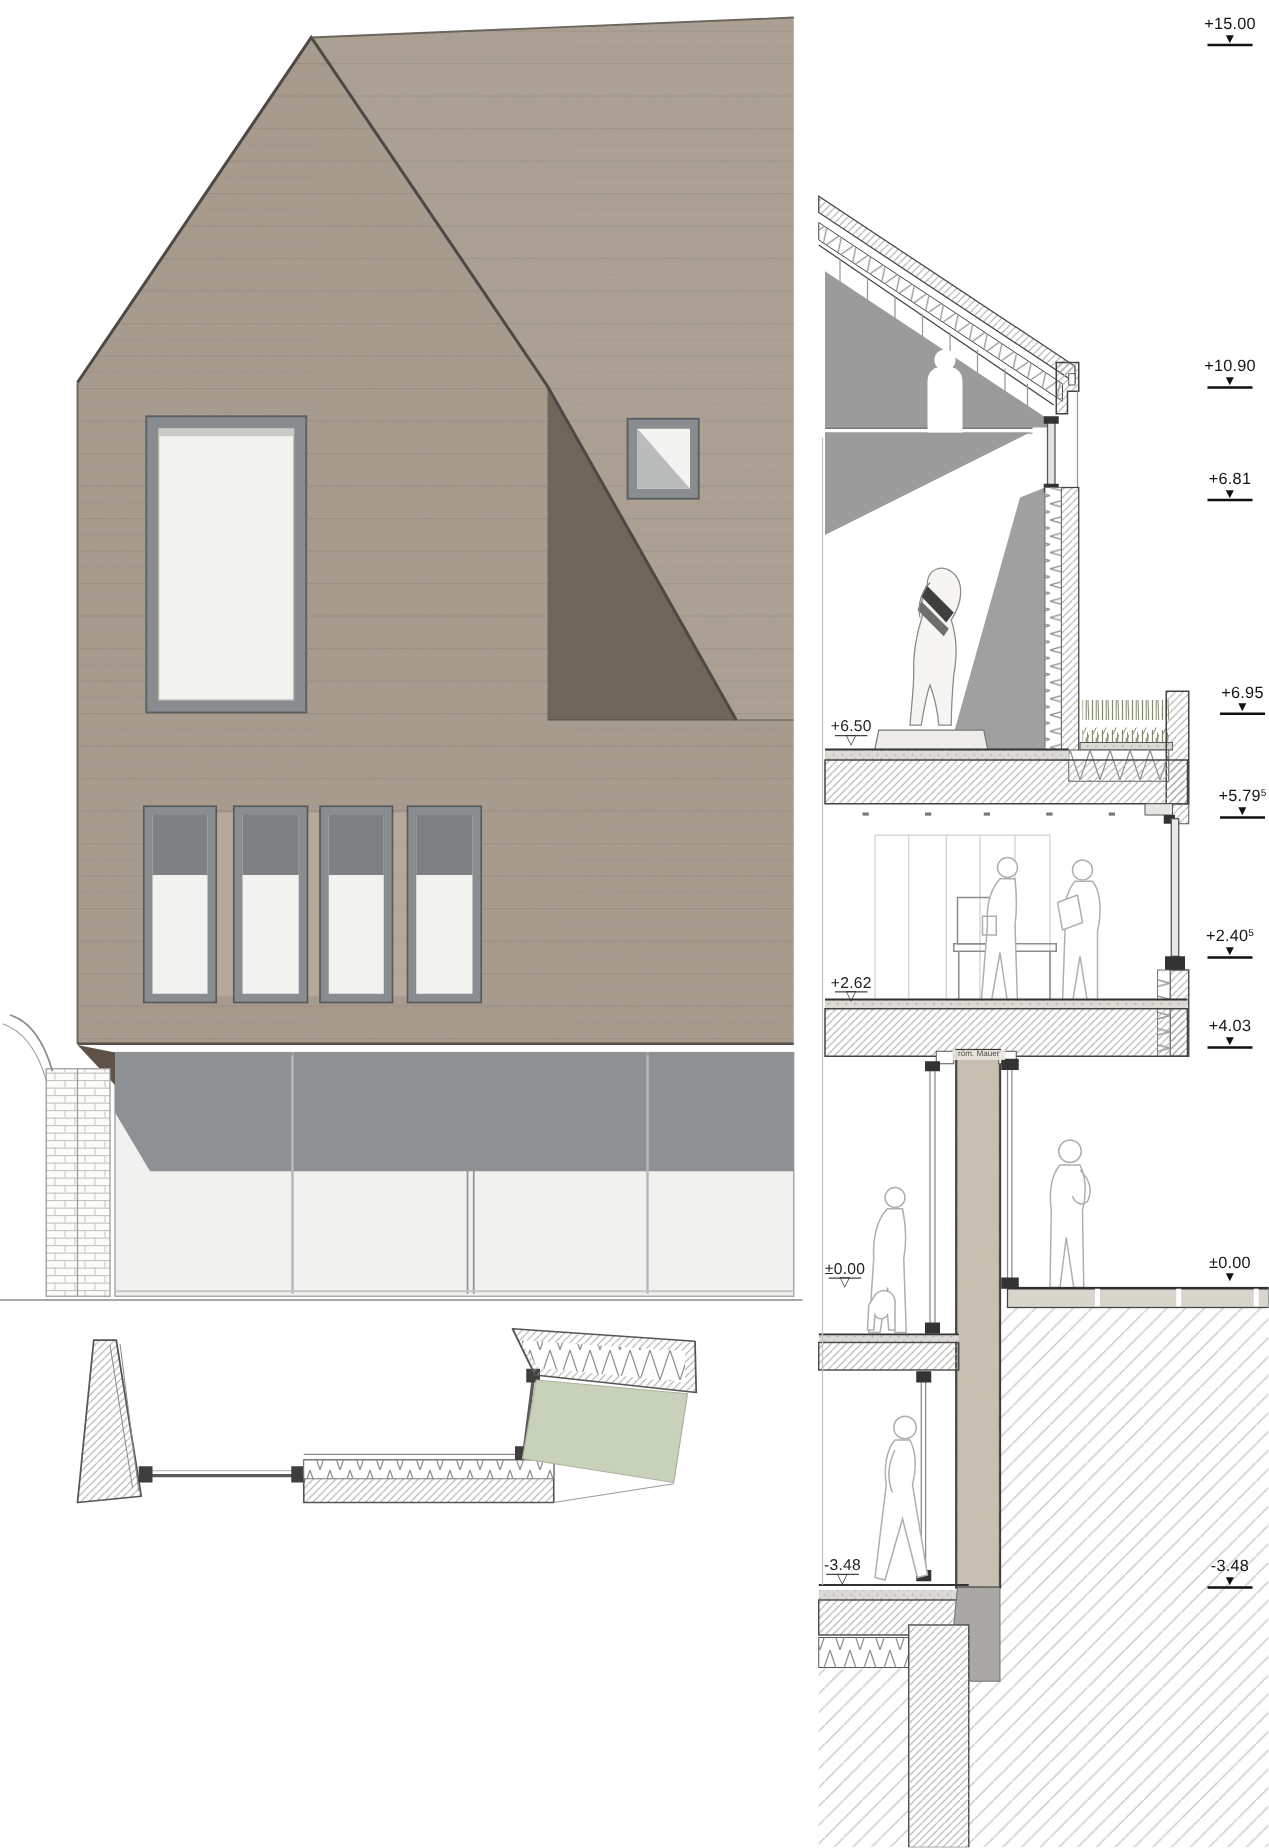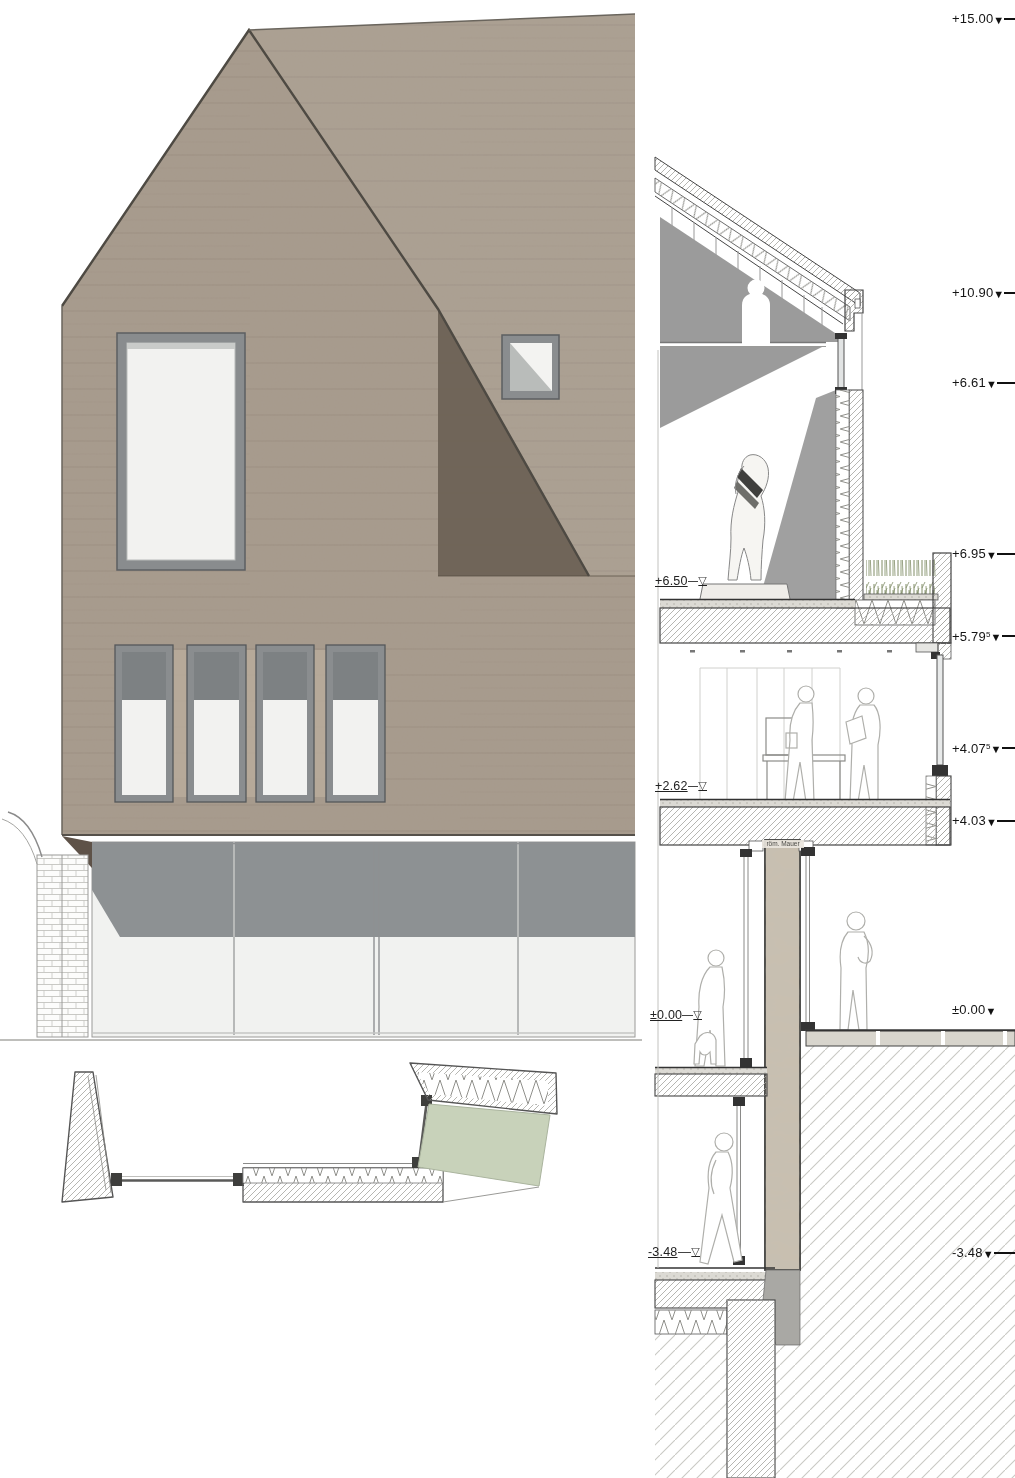--- a/index.html
+++ b/index.html
@@ -1,23 +1,23 @@
 <!DOCTYPE html>
 <html><head>
 <meta charset="utf-8">
 <style>
   html,body{margin:0;padding:0;background:#ffffff;}
   #sheet{position:relative;width:1015px;height:1478px;background:#fff;overflow:hidden;
          font-family:"Liberation Sans",sans-serif;}
   #sheet svg{position:absolute;left:0;top:0;}
-  .marker{position:absolute;display:flex;flex-direction:row;align-items:center;
+  .marker{position:absolute;display:flex;flex-direction:column;align-items:center;
           color:#141414;font-size:13px;line-height:14px;letter-spacing:.2px;}
   .marker .tri{font-size:11px;line-height:8px;color:#111;margin-top:1px;}
   .marker .rule{width:36px;height:2px;background:#111;margin-top:0px;}
-  .marker.open{font-size:12.5px;color:#222;text-decoration:underline;}
+  .marker.open{font-size:12.5px;color:#222;}
   .marker.open .rule{width:26px;height:1px;background:#444;}
   .marker.open .tri{color:#333;font-size:11px;line-height:9px;margin-top:-1px;}
   sup.k{font-size:8px;vertical-align:4px;}
   .tag{position:absolute;font-size:6.5px;color:#4a4a46;background:rgba(233,229,221,.92);
        padding:0 1px;white-space:nowrap;line-height:8px;}
 </style>
 </head>
 <body>
 
 <div id="sheet">
@@ -378,36 +378,36 @@
   <span>+15.00</span>
       <span class="tri">▼</span>
       <span class="rule"></span>
 </div>
 <div class="marker" style="left:952px;top:286px;width:64px">
   <span>+10.90</span>
       <span class="tri">▼</span>
       <span class="rule"></span>
 </div>
 <div class="marker" style="left:952px;top:376px;width:64px">
-  <span>+6.61</span>
+  <span>+6.81</span>
       <span class="tri">▼</span>
       <span class="rule"></span>
 </div>
 <div class="marker" style="left:952px;top:547px;width:84px">
   <span>+6.95</span>
       <span class="tri">▼</span>
       <span class="rule"></span>
 </div>
 <div class="marker" style="left:952px;top:628px;width:84px">
   <span><span>+5.79</span><sup class="k">5</sup></span>
   <span class="tri">▼</span>
       <span class="rule"></span>
 </div>
 <div class="marker" style="left:952px;top:740px;width:64px">
-  <span><span>+4.07</span><sup class="k">5</sup></span>
+  <span><span>+2.40</span><sup class="k">5</sup></span>
   <span class="tri">▼</span>
       <span class="rule"></span>
 </div>
 <div class="marker" style="left:952px;top:814px;width:64px">
   <span>+4.03</span>
       <span class="tri">▼</span>
       <span class="rule"></span>
 </div>
 <div class="marker" style="left:952px;top:1003px;width:64px">
   <span>±0.00</span>

